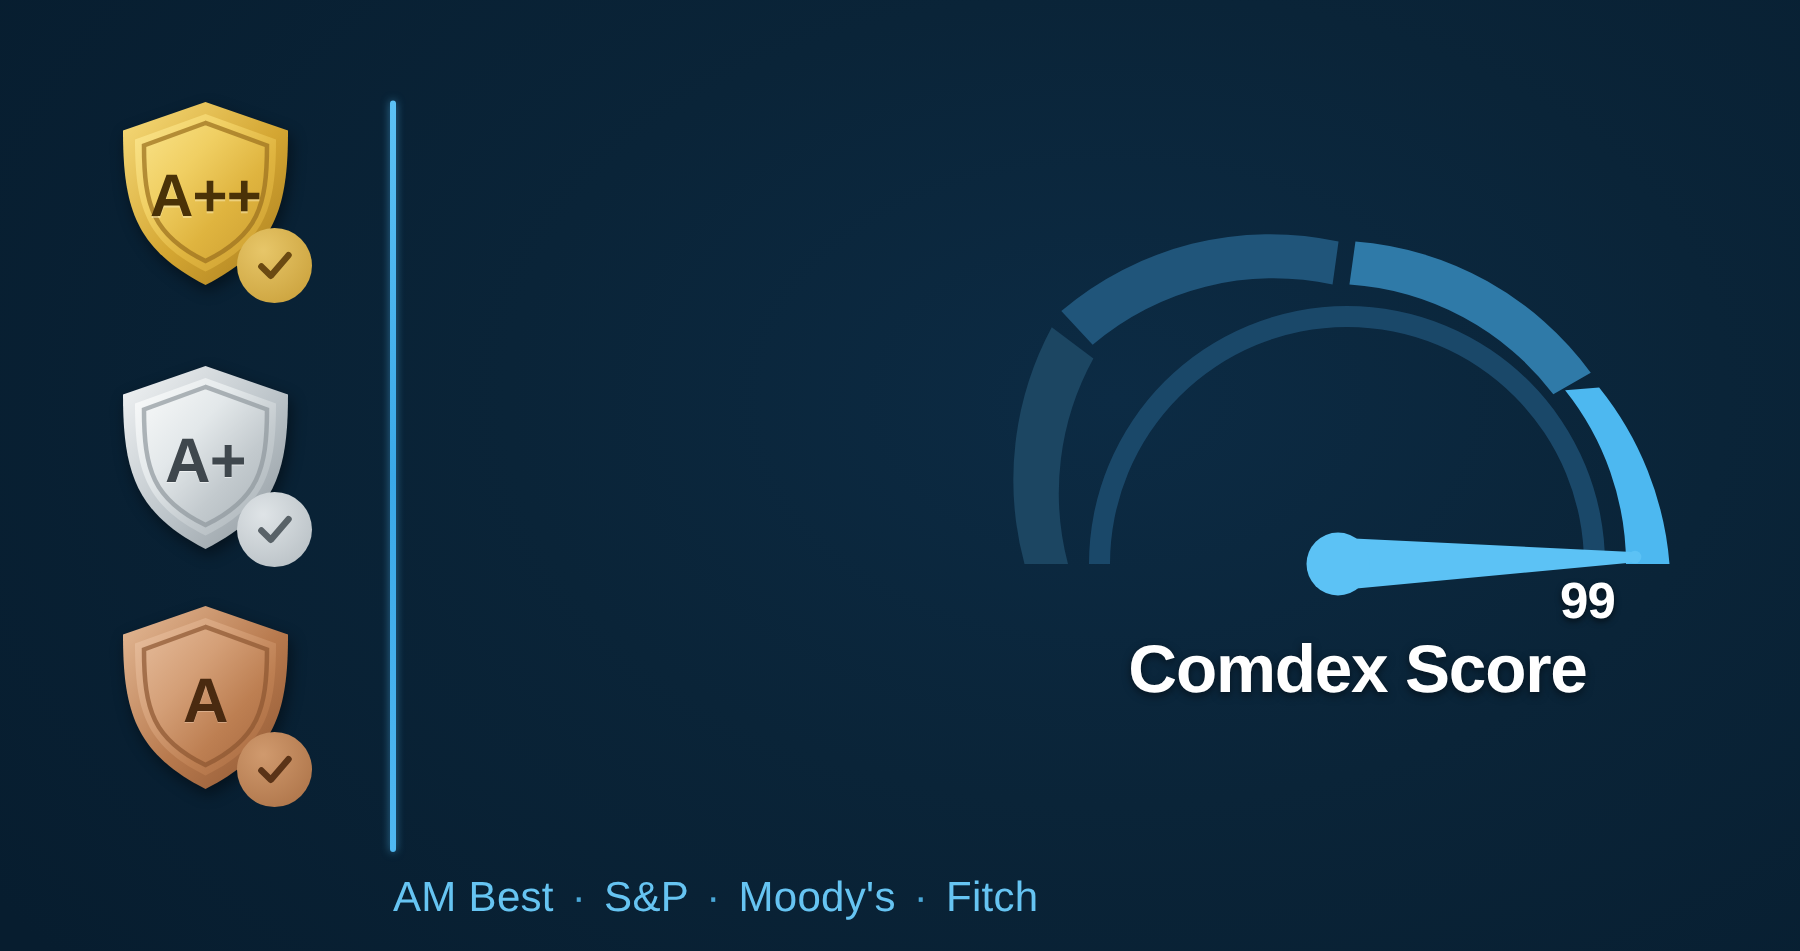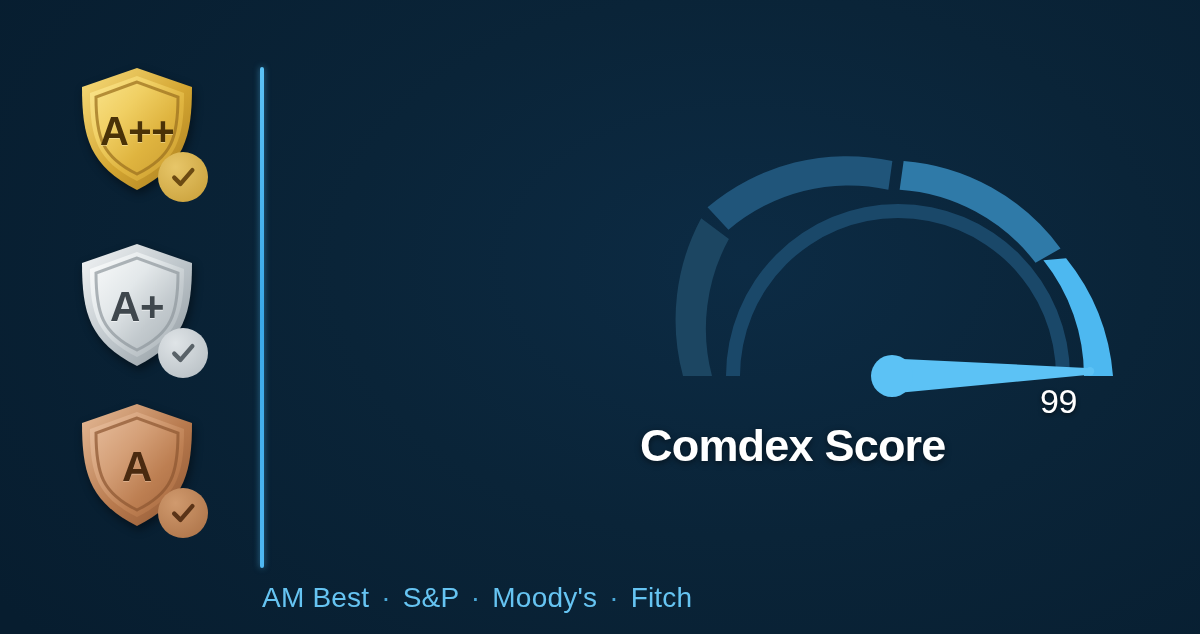--- a/index.html
+++ b/index.html
@@ -95,29 +95,30 @@
     height: 300px;
   }
   #gauge-value {
     position: absolute;
     left: 400px;
     top: 272px;
     width: 110px;
     text-align: left;
     color: #ffffff;
     font-size: 34px;
-    font-weight: normal;
+    font-weight: bold;
     letter-spacing: -0.5px;
     text-shadow: 0 2px 4px rgba(0,0,0,0.55);
   }
   #gauge-title {
     position: absolute;
     left: 0;
     top: 310px;
     width: 530px;
+    text-align: center;
     color: #ffffff;
     font-size: 45px;
     font-weight: bold;
     letter-spacing: -0.8px;
     text-shadow: 0 2px 6px rgba(0,0,0,0.5);
   }
 
   
   #agency-footer {
     position: absolute;

